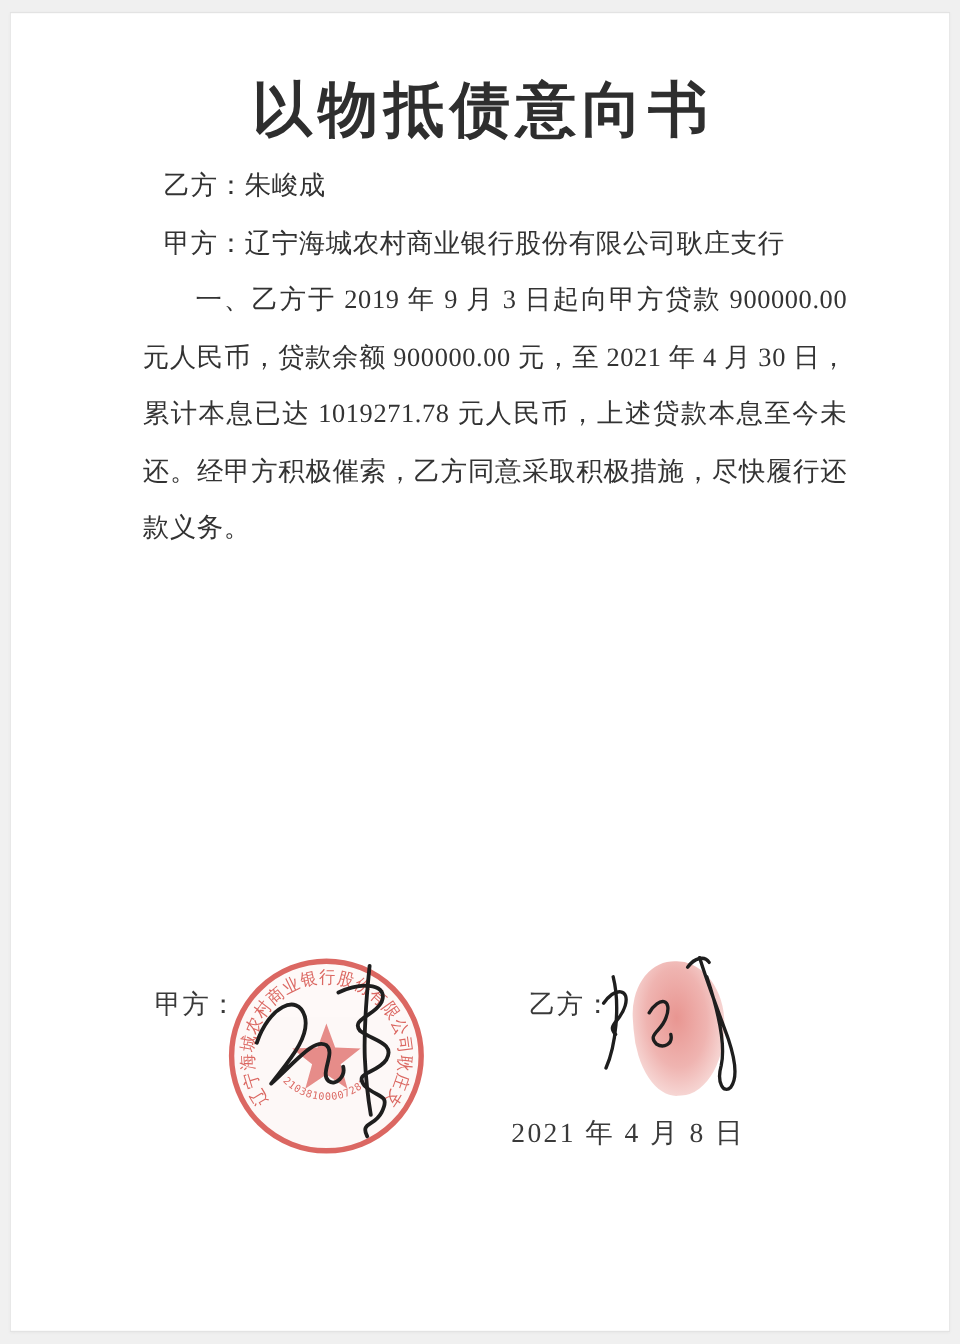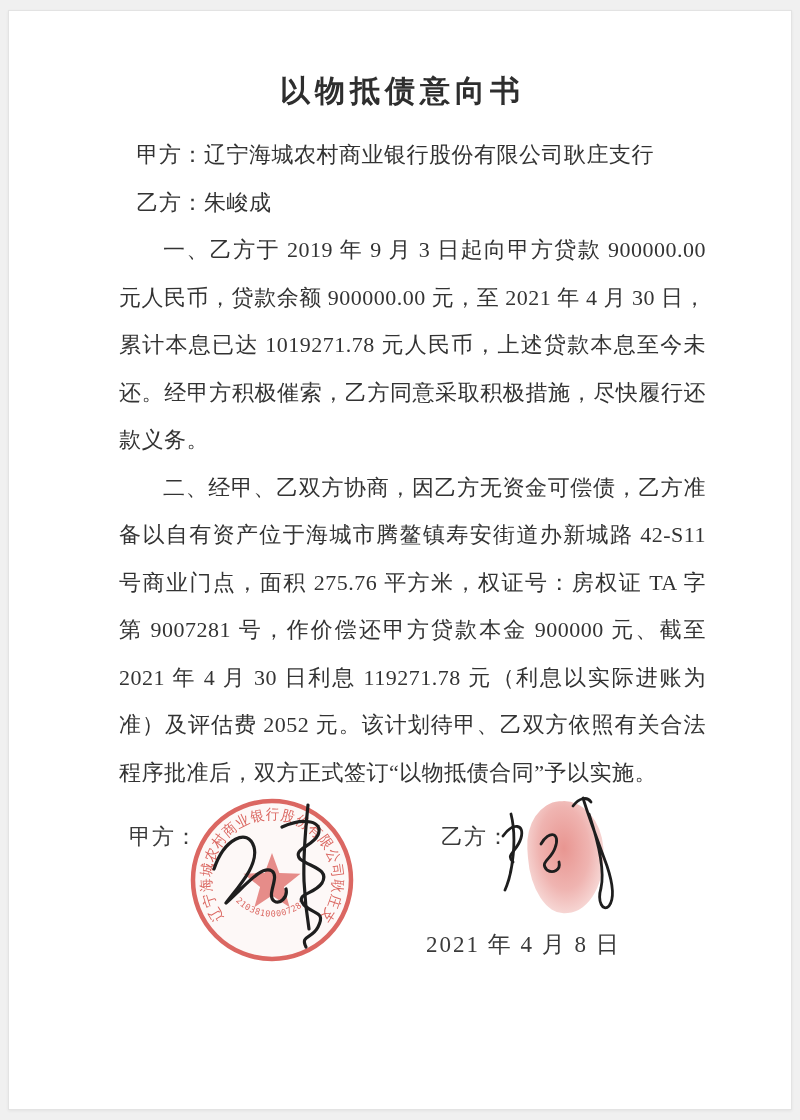--- a/index.html
+++ b/index.html
@@ -26,21 +26,21 @@
     background:var(--paper);
     border:1px solid #e3e3e3;
     box-shadow:0 1px 3px rgba(0,0,0,0.06);
   }
   .content{
     padding:56px 85px 0 90px;
   }
   .title{
     font-family:"DejaVu Sans","Liberation Sans",sans-serif;
     font-weight:700;
-    font-size:30px;
+    font-size:50px;
     line-height:48px;
     letter-spacing:5px;
     text-align:center;
     color:#2e2e2e;
     margin-bottom:16px;
   }
   .bodytext{
     font-size:22px;
     line-height:47.5px;
     letter-spacing:0.5px;
@@ -92,24 +92,23 @@
     transform:rotate(-4deg);
   }
 </style>
 </head>
 <body>
 
 <div class="page">
   <div class="content">
     <h1 class="title">以物抵债意向书</h1>
     <div class="bodytext">
+      <p class="party-line"><span>乙方：</span><span>朱峻成</span></p>
       <p class="party-line"><span>甲方：</span><span>辽宁海城农村商业银行股份有限公司耿庄支行</span></p>
-      <p class="party-line"><span>乙方：</span><span>朱峻成</span></p>
       <p class="para">一、乙方于 2019 年 9 月 3 日起向甲方贷款 900000.00 元人民币，贷款余额 900000.00 元，至 2021 年 4 月 30 日，累计本息已达 1019271.78 元人民币，上述贷款本息至今未还。经甲方积极催索，乙方同意采取积极措施，尽快履行还款义务。</p>
-      <p class="para">二、经甲、乙双方协商，因乙方无资金可偿债，乙方准备以自有资产位于海城市腾鳌镇寿安街道办新城路 42-S11 号商业门点，面积 275.76 平方米，权证号：房权证 TA 字第 9007281 号，作价偿还甲方贷款本金 900000 元、截至 2021 年 4 月 30 日利息 119271.78 元（利息以实际进账为准）及评估费 2052 元。该计划待甲、乙双方依照有关合法程序批准后，双方正式签订“以物抵债合同”予以实施。</p>
     </div>
   </div>
 
   <div class="sig-area">
     <span class="sig-label a">甲方：</span>
     <span class="sig-label b">乙方：</span>
 
     <svg class="seal" viewBox="0 0 172 172">
       <circle class="ring" cx="86" cy="86" r="79"></circle>
       <defs>

